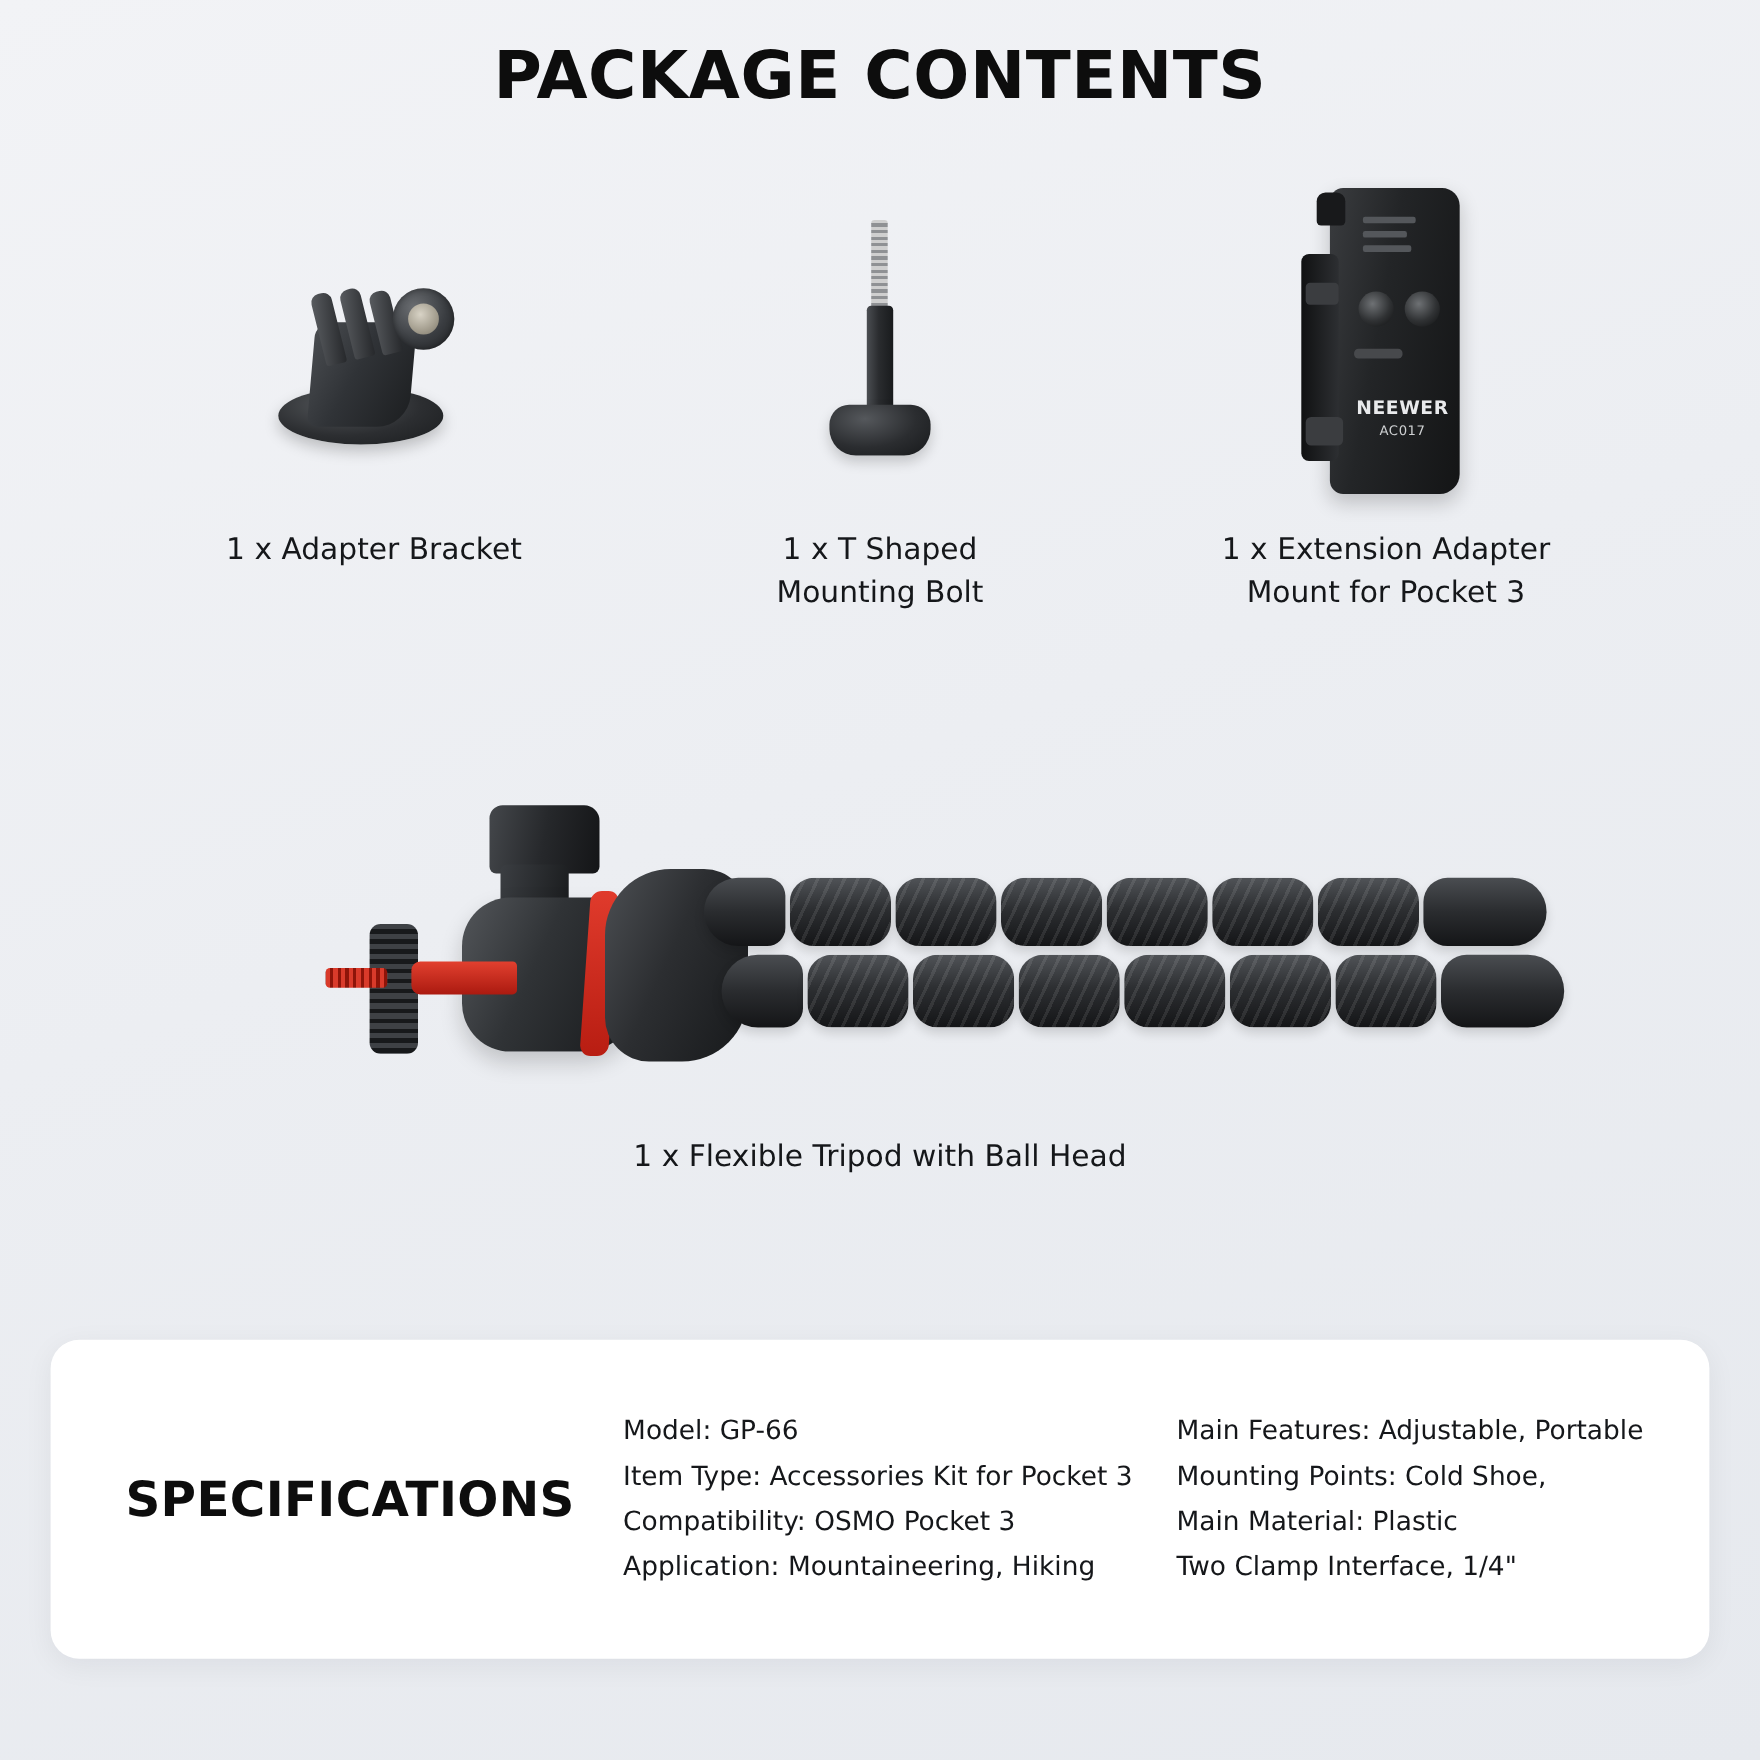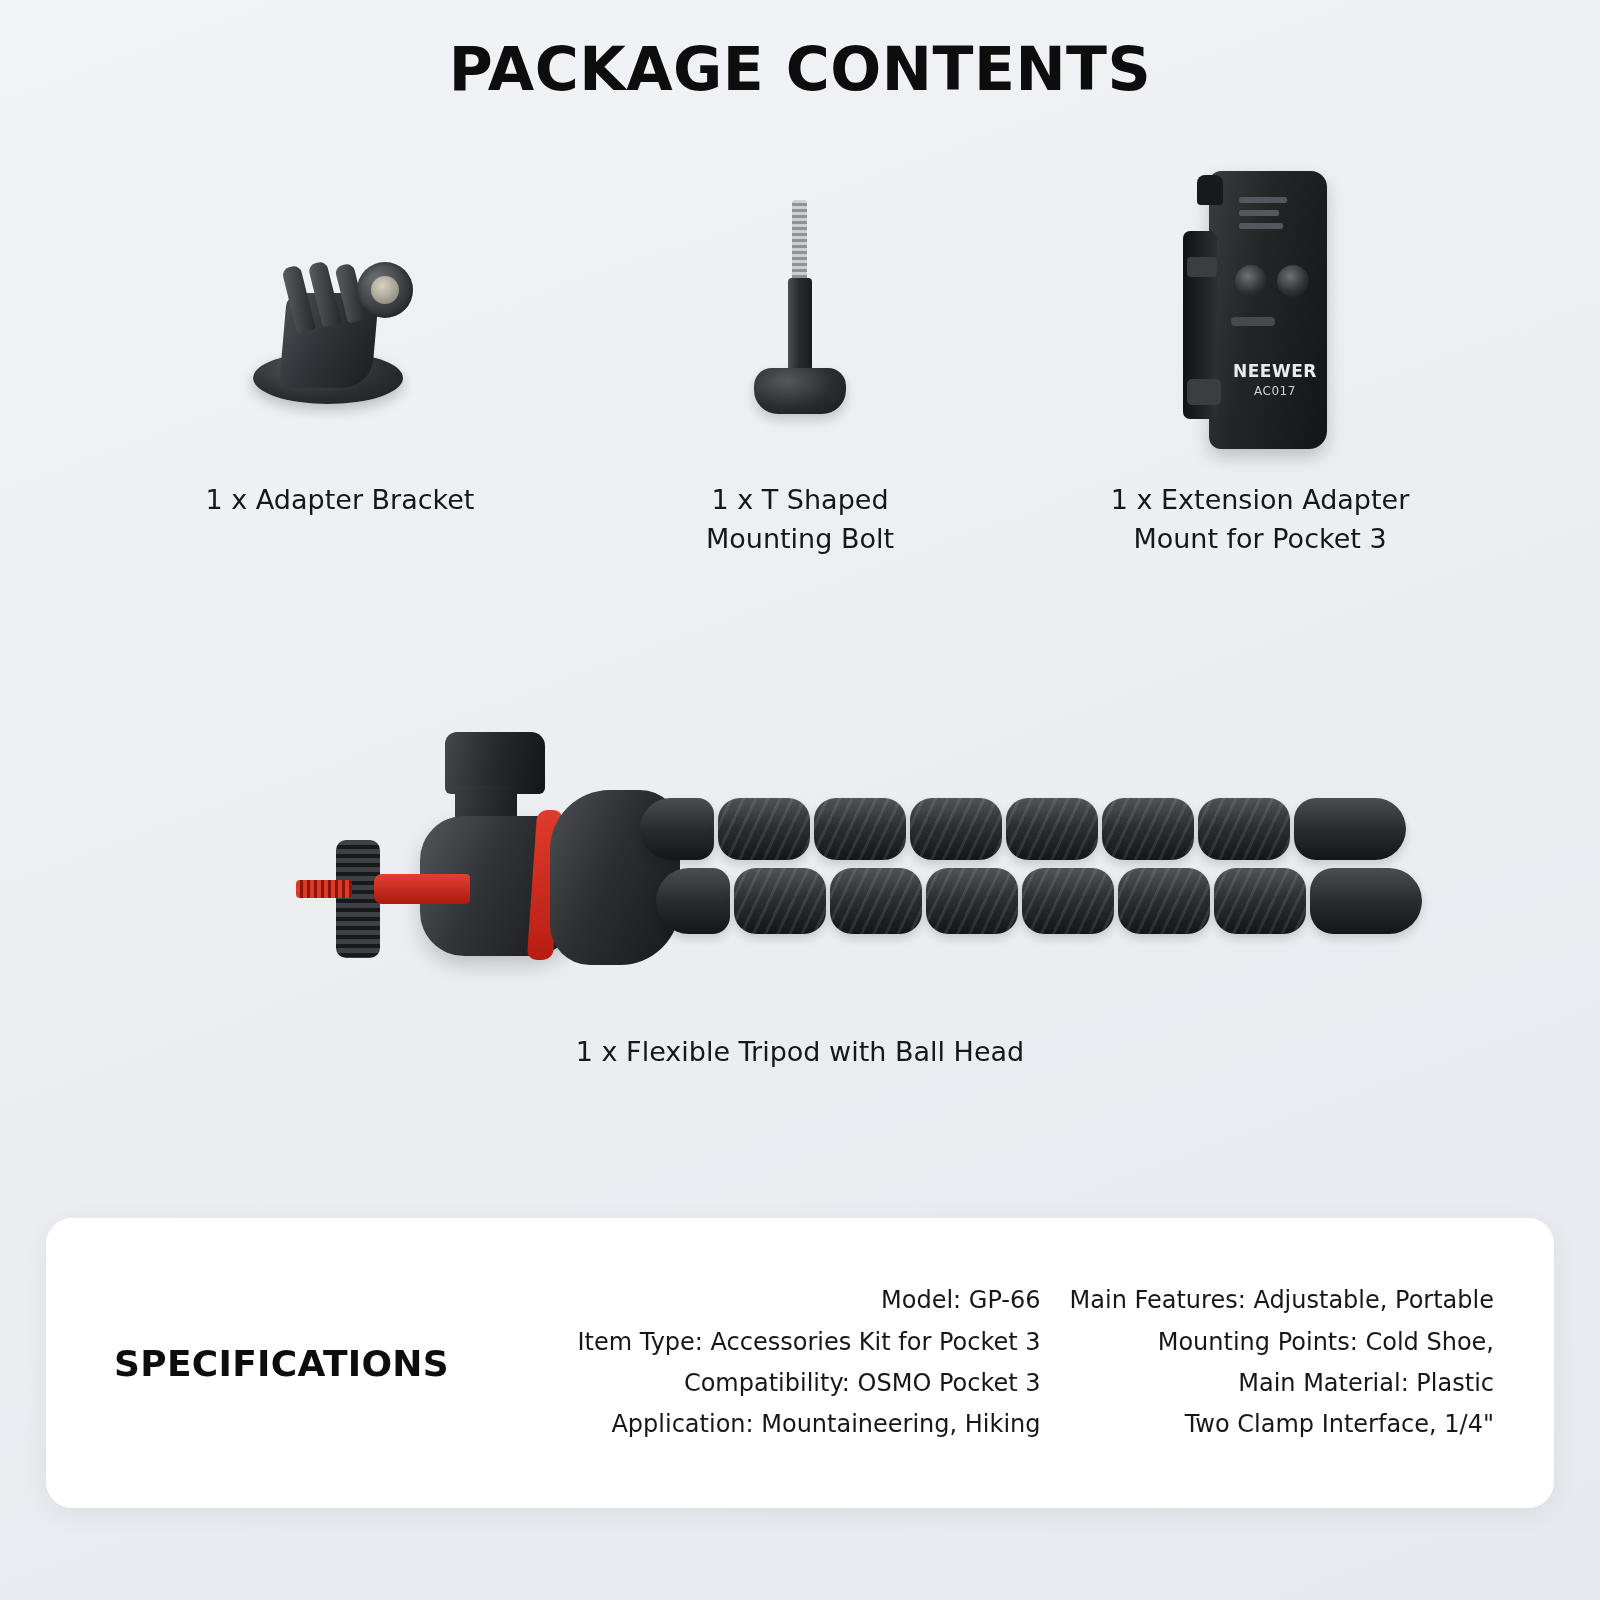--- a/index.html
+++ b/index.html
@@ -409,32 +409,31 @@
     height: 290px;
     background: #ffffff;
     border-radius: 26px;
     box-shadow: 0 6px 26px rgba(20,25,35,0.06);
     display: flex;
     align-items: center;
   }
   .spec-title {
     width: 560px;
     padding-left: 68px;
-    font-size: 36px;
+    font-size: 44px;
     font-weight: 800;
     color: #0d0d0d;
     font-family: "DejaVu Sans", sans-serif;
     letter-spacing: 0.3px;
   }
   .spec-cols {
     flex: 1;
     display: flex;
-    gap: 29px;
+    gap: 40px;
     padding-right: 60px;
-    text-align: right;
   }
   .spec-col { flex: 1; }
   .spec-line {
     font-size: 24px;
     line-height: 1.72;
     color: #15171a;
     font-family: "DejaVu Sans", sans-serif;
     white-space: nowrap;
   }
 </style>

